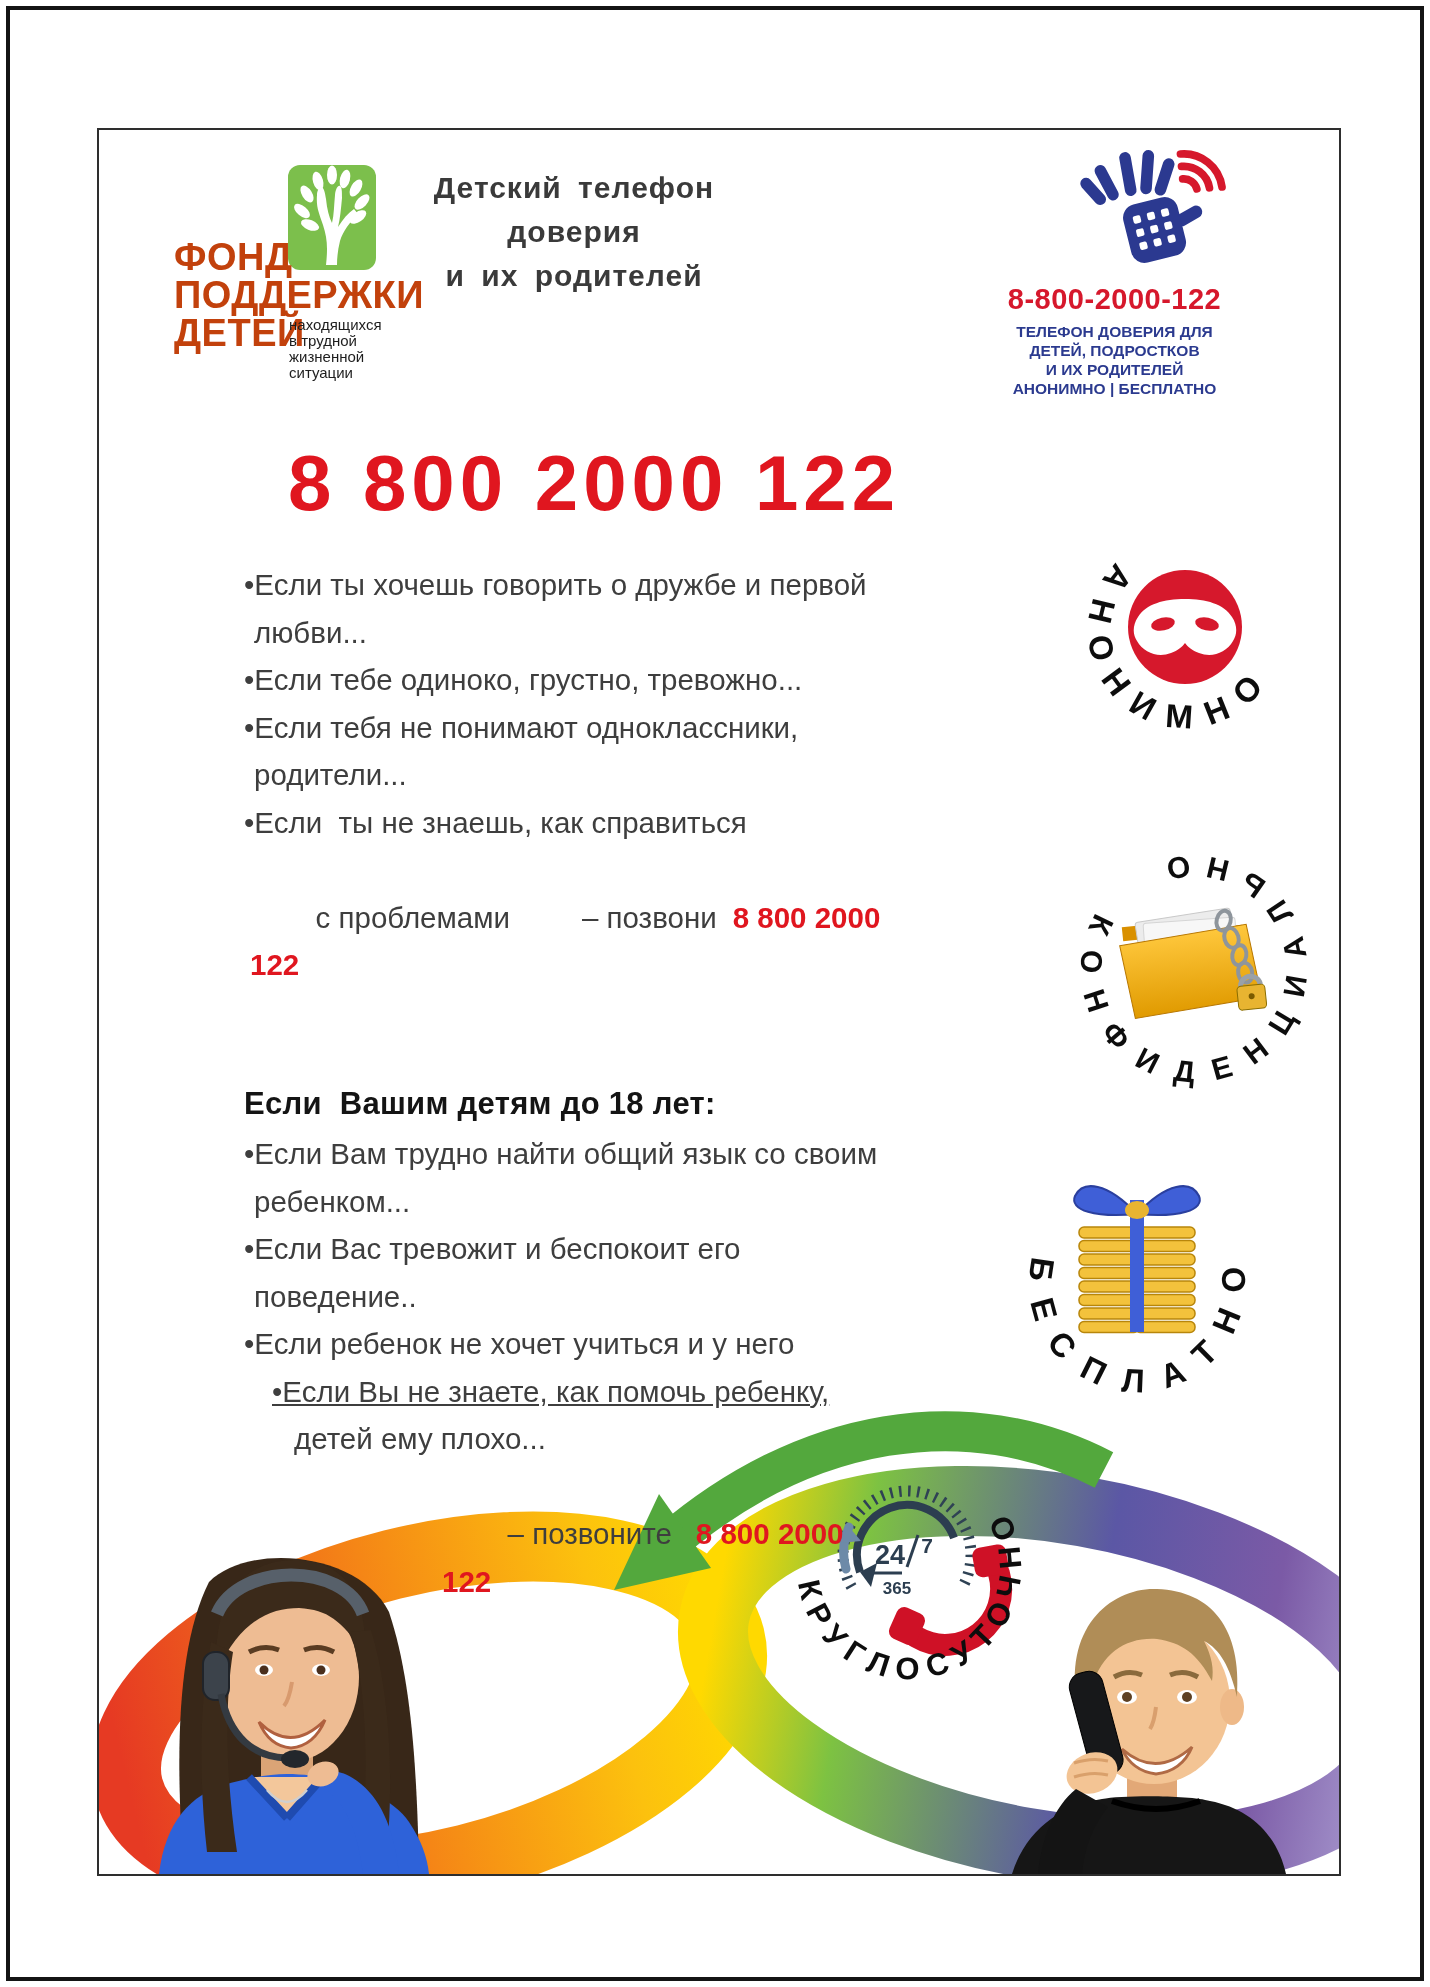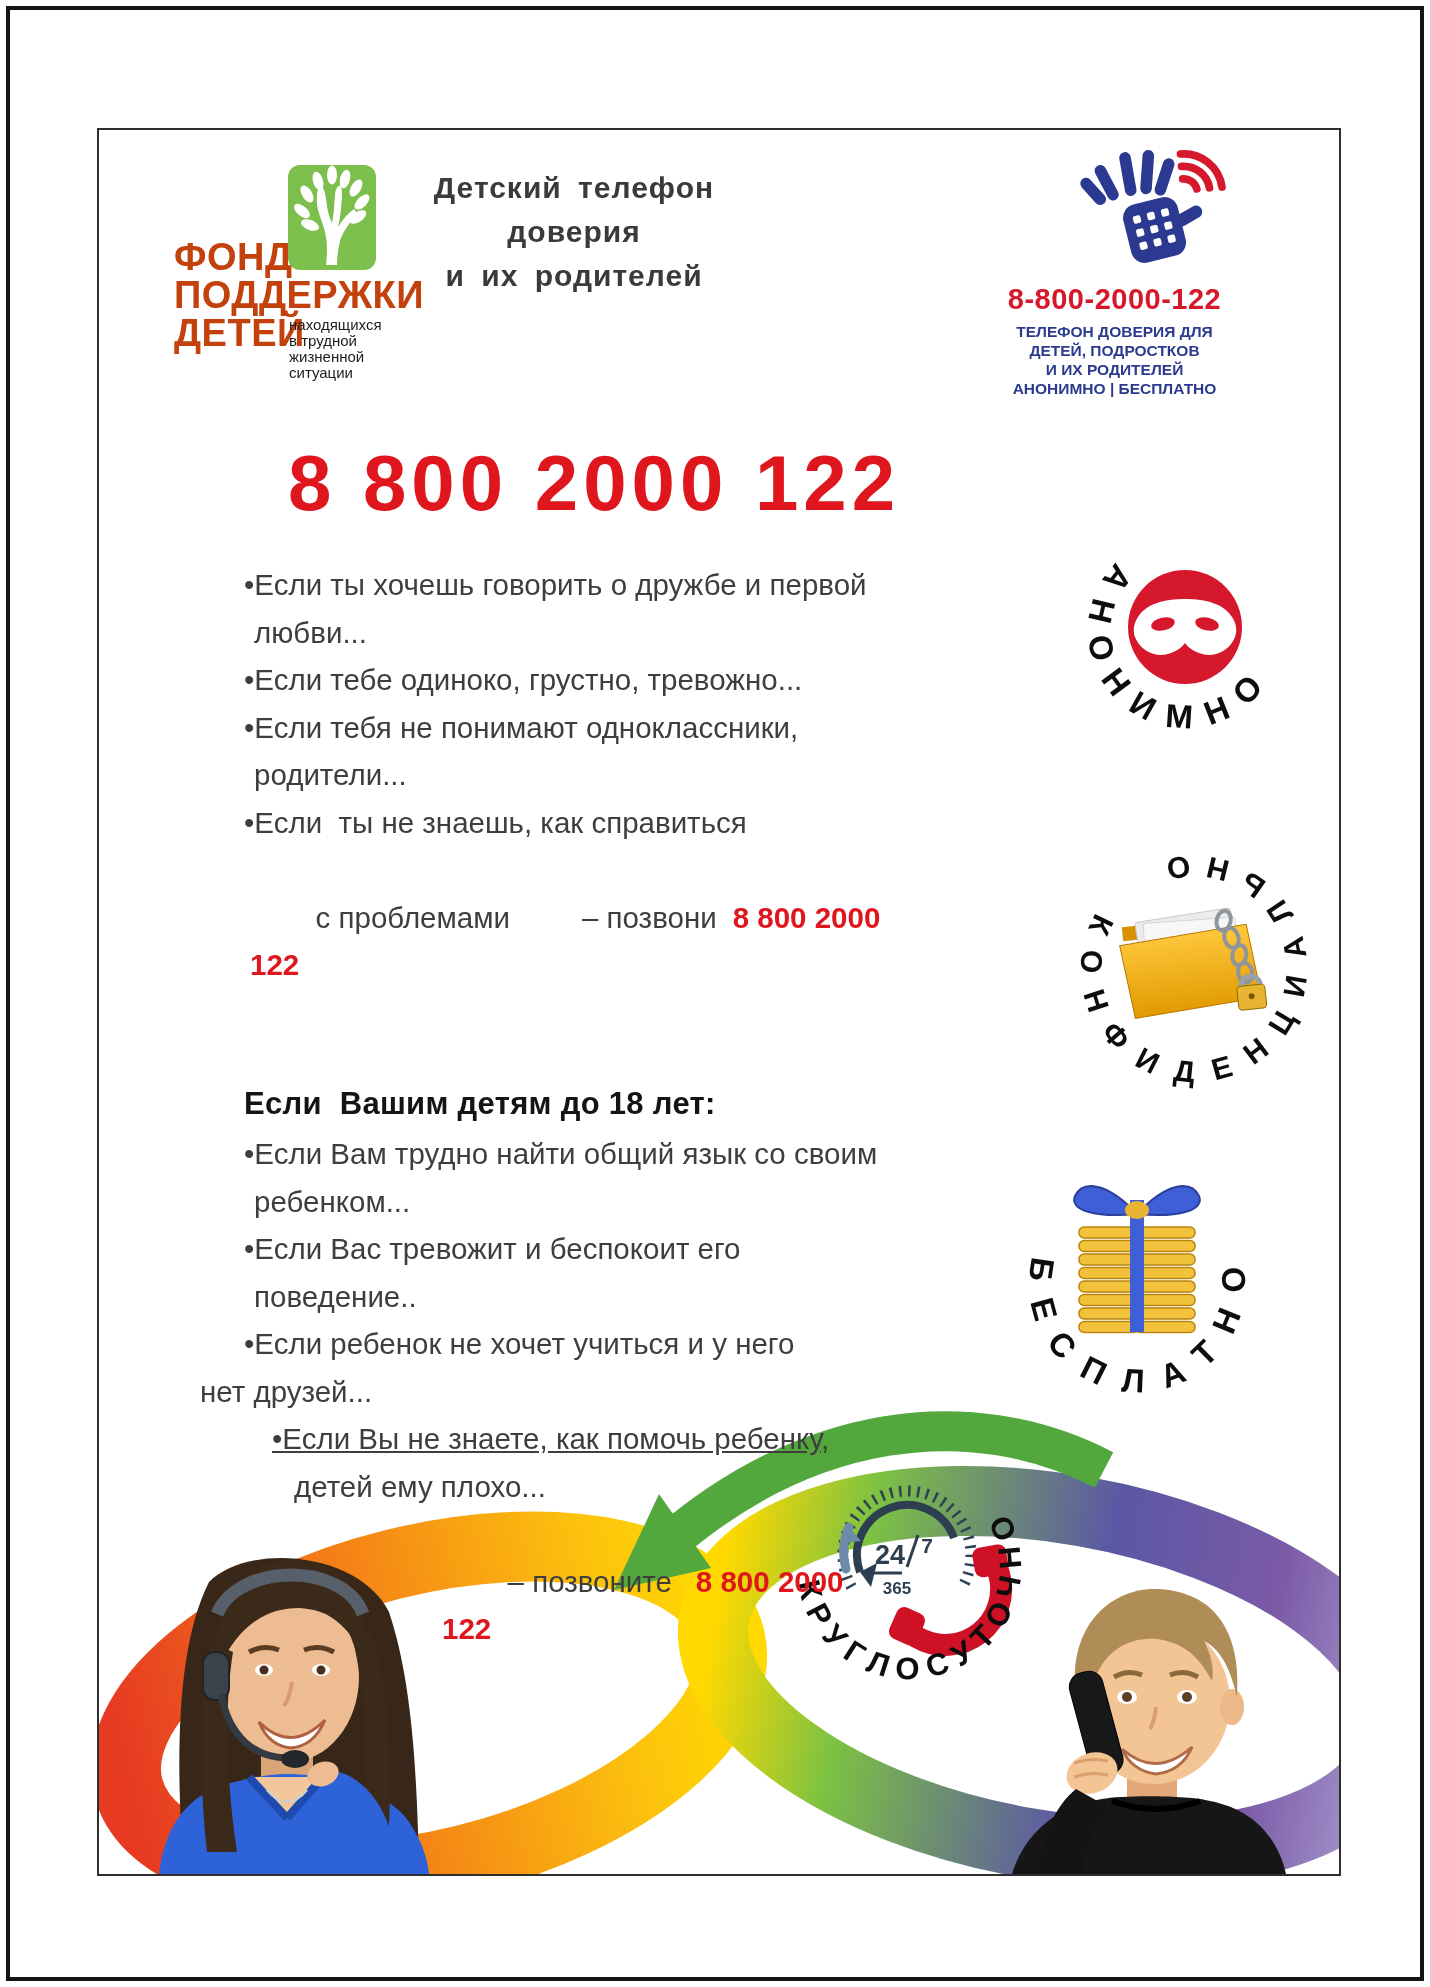--- a/index.html
+++ b/index.html
@@ -243,21 +243,20 @@
       <div class="tl ind6">
         <span>с проблемами</span><span class="dash1">– позвони</span><span class="phone-red gap16">8 800 2000 122</span>
       </div>
 
       <div class="sec-h second">Если  Вашим детям до 18 лет:</div>
       <div class="tl">•Если Вам трудно найти общий язык со своим</div>
       <div class="tl ind10">ребенком...</div>
       <div class="tl">•Если Вас тревожит и беспокоит его</div>
       <div class="tl ind10">поведение..</div>
       <div class="tl">•Если ребенок не хочет учиться и у него</div>
-      <div class="tl out44">нет друзей...</div>
       <div class="tl ind28">•Если Вы не знаете, как помочь ребенку,</div>
       <div class="tl ind50">детей ему плохо...</div>
       <div class="tl callline2">
         <span>– позвоните</span><span class="phone-red gap24">8 800 2000 122</span>
       </div>
     </div>
 
     <svg class="abs z3" style="left:943px;top:377px" width="280" height="300" viewBox="0 0 280 300">
       <g>
         <circle cx="143" cy="120" r="57" fill="#d6182c"></circle>

